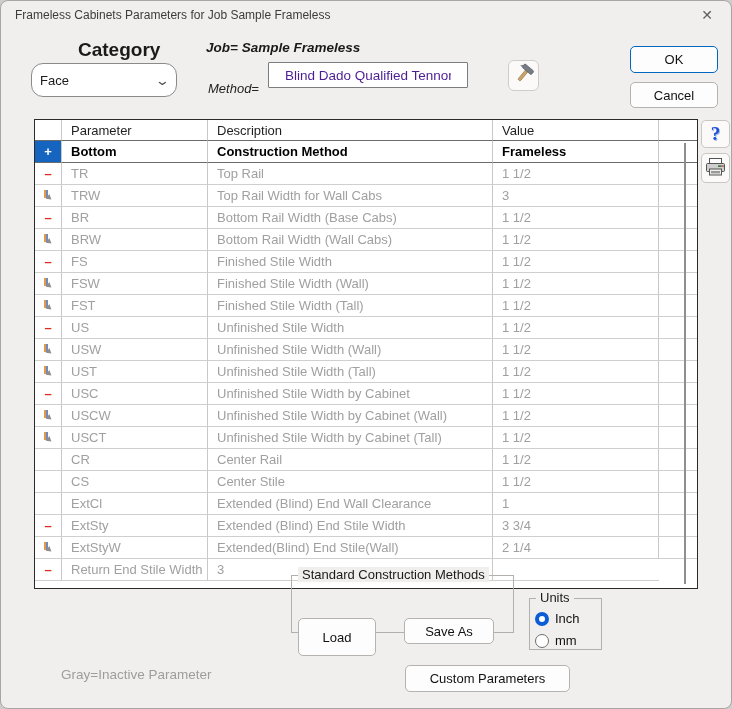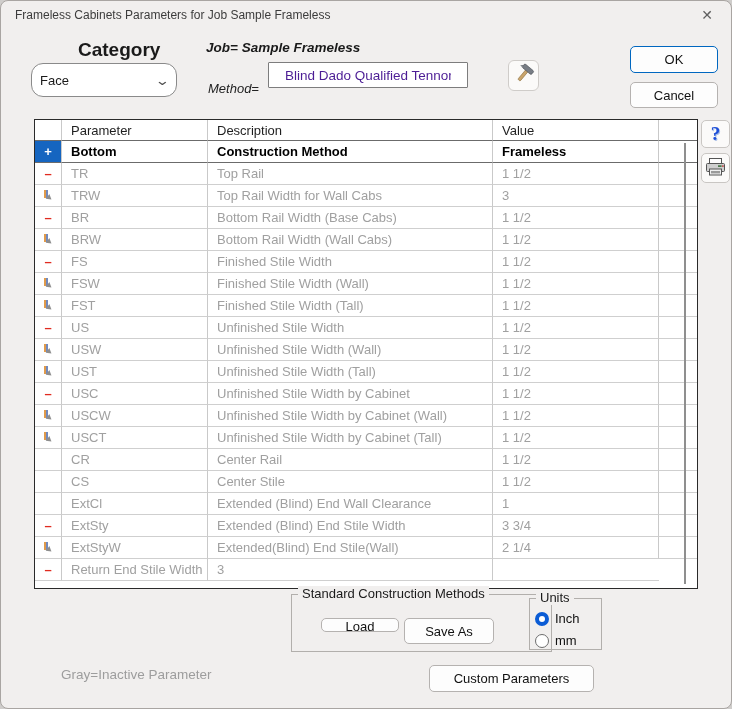--- a/index.html
+++ b/index.html
@@ -55,33 +55,33 @@
   .vscroll { position:absolute; right:11px; top:23px; bottom:4px; width:2px; background:#8f8f8f; }
   
   .side-btn { position:absolute; width:29px; background:#fbfaf9; border:1px solid #c9c6c3; border-radius:5px;
               display:flex; align-items:center; justify-content:center; }
   .help-btn { left:700px; top:119px; height:28px; }
   .print-btn { left:700px; top:152px; height:30px; }
   .qmark { font-family:"Liberation Serif","DejaVu Serif",serif; font-weight:bold; font-size:19px;
            color:#1e4fd8; text-shadow:1px 1px 0 #a8bde6; }
   
   .groupbox { position:absolute; border:1px solid #b2afac; }
-  .gb-construction { left:290px; top:574px; width:261px; height:58px;margin-top:19px; }
+  .gb-construction { left:290px; top:574px; width:223px; height:58px; }
   .gb-units { left:528px; top:597px; width:73px; height:52px; }
   .gb-label { position:absolute; top:-9px; left:6px; background:#f1efee; padding:0 4px; font-size:13px; color:#1a1a1a; white-space:nowrap; }
-  .load-btn { position:absolute; left:320px; top:617px; width:78px; height:14px; }
+  .load-btn { position:absolute; left:297px; top:617px; width:78px; height:38px; }
   .saveas-btn { position:absolute; left:403px; top:617px; width:90px; height:26px; }
   .radio-row { position:absolute; display:flex; align-items:center; gap:6px; }
   .radio-inch { left:534px; top:610px; }
   .radio-mm { left:534px; top:632px; }
   .radio { width:14px; height:14px; border-radius:50%; background:#fff; border:1px solid #6e6e6e; }
   .radio.sel { border:4px solid #0b5cd5; }
   .radio-label { font-size:13px; color:#111; }
   .inactive-note { position:absolute; left:60px; top:666px; font-size:13.5px; color:#9d9d9d; }
-  .custom-btn { position:absolute; left:428px; top:664px; width:165px; height:27px; }
+  .custom-btn { position:absolute; left:404px; top:664px; width:165px; height:27px; }
 </style>
 </head>
 <body>
 
 <div class="dialog">
 
   <div class="titlebar">
     <span class="title-text">Frameless Cabinets Parameters for Job Sample Frameless</span>
     <span class="close-btn">✕</span>
   </div>

